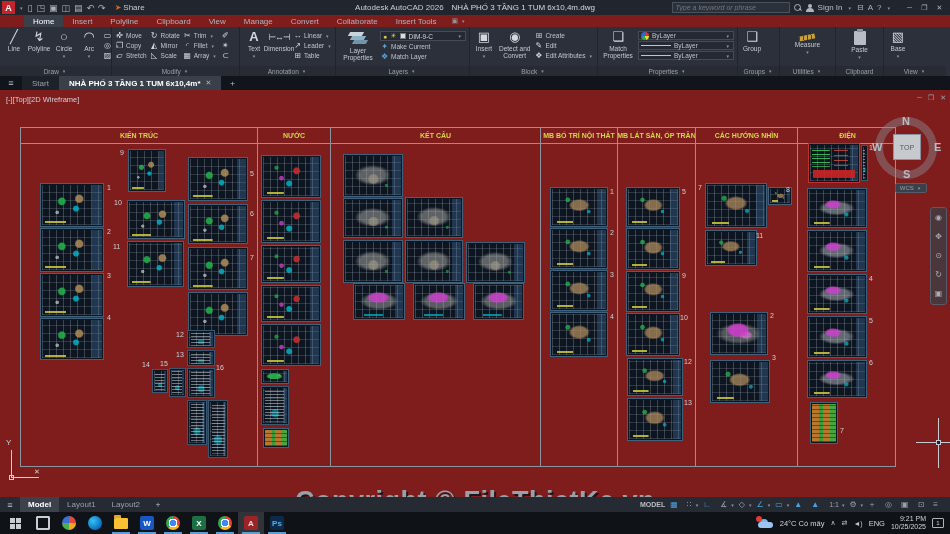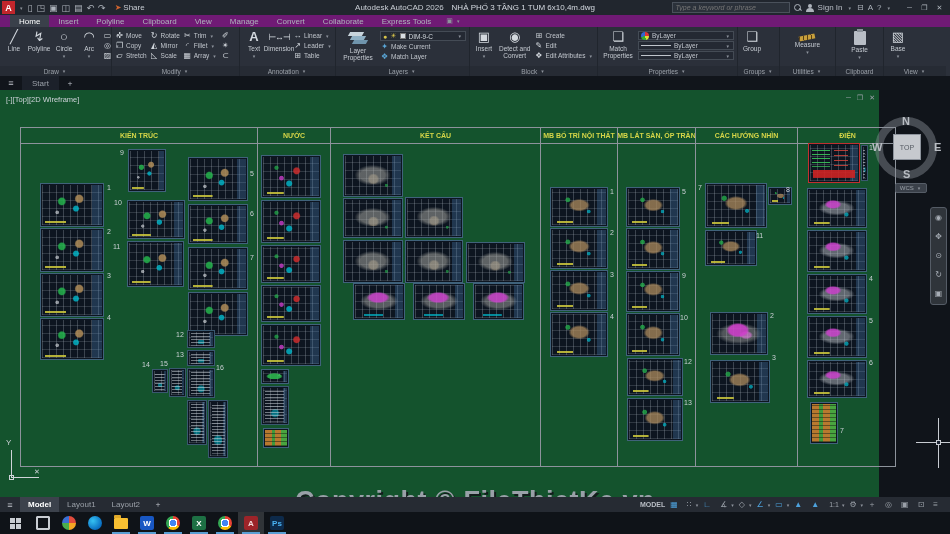--- a/index.html
+++ b/index.html
@@ -30,22 +30,22 @@
     background:#aeb4bc; transform:rotate(45deg); }
   .person-glyph { position:relative; width:8px; height:8px; display:inline-block; }
   .person-glyph::before { content:""; position:absolute; left:2px; top:0; width:4px; height:4px;
     border-radius:50%; background:#aeb4bc; }
   .person-glyph::after { content:""; position:absolute; left:0; top:4px; width:8px; height:4px;
     border-radius:4px 4px 0 0; background:#aeb4bc; }
   .win-controls { display:flex; align-items:center; gap:0; margin-left:6px; }
   .win-btn { width:15px; text-align:center; color:#aeb4bc; font-size:7px; cursor:default; }
 
   
-  #ribbontabs { position:absolute; left:0; top:15px; width:950px; height:12px; background:#701a75;
-    display:flex; align-items:stretch; font-size:8px; color:#aeb4bc; padding-left:10px; z-index:25; }
+  #ribbontabs { position:absolute; left:0; top:15px; width:950px; height:12px; background:#7f1d1d;
+    display:flex; align-items:stretch; font-size:8px; color:#aeb4bc; padding-left:24px; z-index:25; }
   .rtab { padding:1px 9px 0; display:flex; align-items:center; cursor:default; }
   .rtab.active { background:#3a404a; color:#fff; }
   .rtab-menu { margin-left:6px; display:flex; align-items:center; color:#8d939c; font-size:7px; gap:2px; }
 
   
   #ribbon { position:absolute; left:0; top:27px; width:950px; height:49px; background:#2b303a;
     display:flex; z-index:25; }
   .panel { position:relative; border-right:1px solid #20252d; display:flex; flex-direction:column; }
   .p-body { flex:1; display:flex; align-items:stretch; padding:2px 3px 0; gap:3px; }
   .p-label { height:10px; background:#262b34; color:#9aa0a8; font-size:6.5px; display:flex;
@@ -79,21 +79,21 @@
   #filetabs { position:absolute; left:0; top:76px; width:950px; height:14px; background:#11151b;
     display:flex; align-items:stretch; color:#9aa0a8; font-size:8px; z-index:20; }
   .ft-menu { width:22px; display:flex; align-items:center; justify-content:center; color:#c0c5cc; font-size:9px; }
   .ftab { display:flex; align-items:center; padding:0 10px; gap:5px; cursor:default; }
   .ftab.start { background:#1c212a; }
   .ftab.active { background:#3a404a; color:#fff; font-weight:bold; }
   .ftab .x { color:#aeb4bc; font-size:7px; }
   .ft-plus { display:flex; align-items:center; padding:0 7px; color:#c0c5cc; }
 
   
-  #canvas { position:absolute; left:0; top:90px; width:879px; height:407px; background:#14532d; z-index:1; }
+  #canvas { position:absolute; left:0; top:90px; width:950px; height:407px; background:#7f1d1d; z-index:1; }
   #vp-label { position:absolute; left:6px; top:5px; color:#cdd2d8; font-size:7.5px; }
   #vp-controls { position:absolute; right:4px; top:4px; display:flex; gap:6px; color:#9aa0a8; font-size:7px; }
 
   #table-frame { position:absolute; left:20px; top:37px; width:876px; height:340px;
     border:1px solid #8d939c; }
   .dcol { position:absolute; top:0; height:100%; border-right:1px solid #8d939c; }
   .dcol:last-child { border-right:none; }
   .dcol .dcol-header { height:16px; border-bottom:1px solid #8d939c; display:flex; align-items:center;
     justify-content:center; color:#d6d648; font-size:7px; font-weight:bold; white-space:nowrap; overflow:hidden; }
 
@@ -331,21 +331,21 @@
     <span style="display:flex">
 
     <span class="rtab active">Home</span>
         <span class="rtab">Insert</span>
         <span class="rtab">Polyline</span>
         <span class="rtab">Clipboard</span>
         <span class="rtab">View</span>
         <span class="rtab">Manage</span>
         <span class="rtab">Convert</span>
         <span class="rtab">Collaborate</span>
-        <span class="rtab">Express Tools</span>
+        <span class="rtab">Insert Tools</span>
       </span>
     <span class="rtab-menu">
       <span>▣</span>
         <span class="caret">▾</span>
     </span>
   </div>
 
   <div id="ribbon">
     <div class="panel" style="width:112px">
       <div class="p-body">
@@ -637,20 +637,24 @@
           <span class="caret">▾</span>
         </div>
     </div>
   </div>
 
   <div id="filetabs">
     <span class="ft-menu">≡</span>
     <span class="ftab start">
         <span>Start</span>
       </span>
+    <span class="ftab active">
+      <span>NHÀ PHỐ 3 TẦNG 1 TUM 6x10,4m*</span>
+      <span class="x">✕</span>
+    </span>
     <span class="ft-plus">＋</span>
   </div>
 
   <div id="canvas">
     <span id="vp-label">[-][Top][2D Wireframe]</span>
     <div id="vp-controls">
       <span>─</span>
       <span>❐</span>
       <span>✕</span>
     </div>
@@ -974,15 +978,29 @@
         <span class="tapp app-chrome open">
           <span class="appic"></span>
         </span>
         <span class="tapp app-autocad active open">
           <span class="appic">A</span>
         </span>
         <span class="tapp app-ps open">
           <span class="appic">Ps</span>
         </span>
       </div>
+    <div id="tb-tray">
+      <span class="cloud">
+          <span class="badge"></span>
+        </span>
+      <span>24°C Có mây</span>
+      <span class="tray-ic">∧</span>
+      <span class="tray-ic">⇄</span>
+      <span class="tray-ic">◄)</span>
+      <span>ENG</span>
+      <span class="tray-time">
+        <span>9:21 PM</span><br><span>10/25/2025</span>
+      </span>
+      <span class="notif">1</span>
+    </div>
   </div>
 
 </div>
 
 </body></html>

